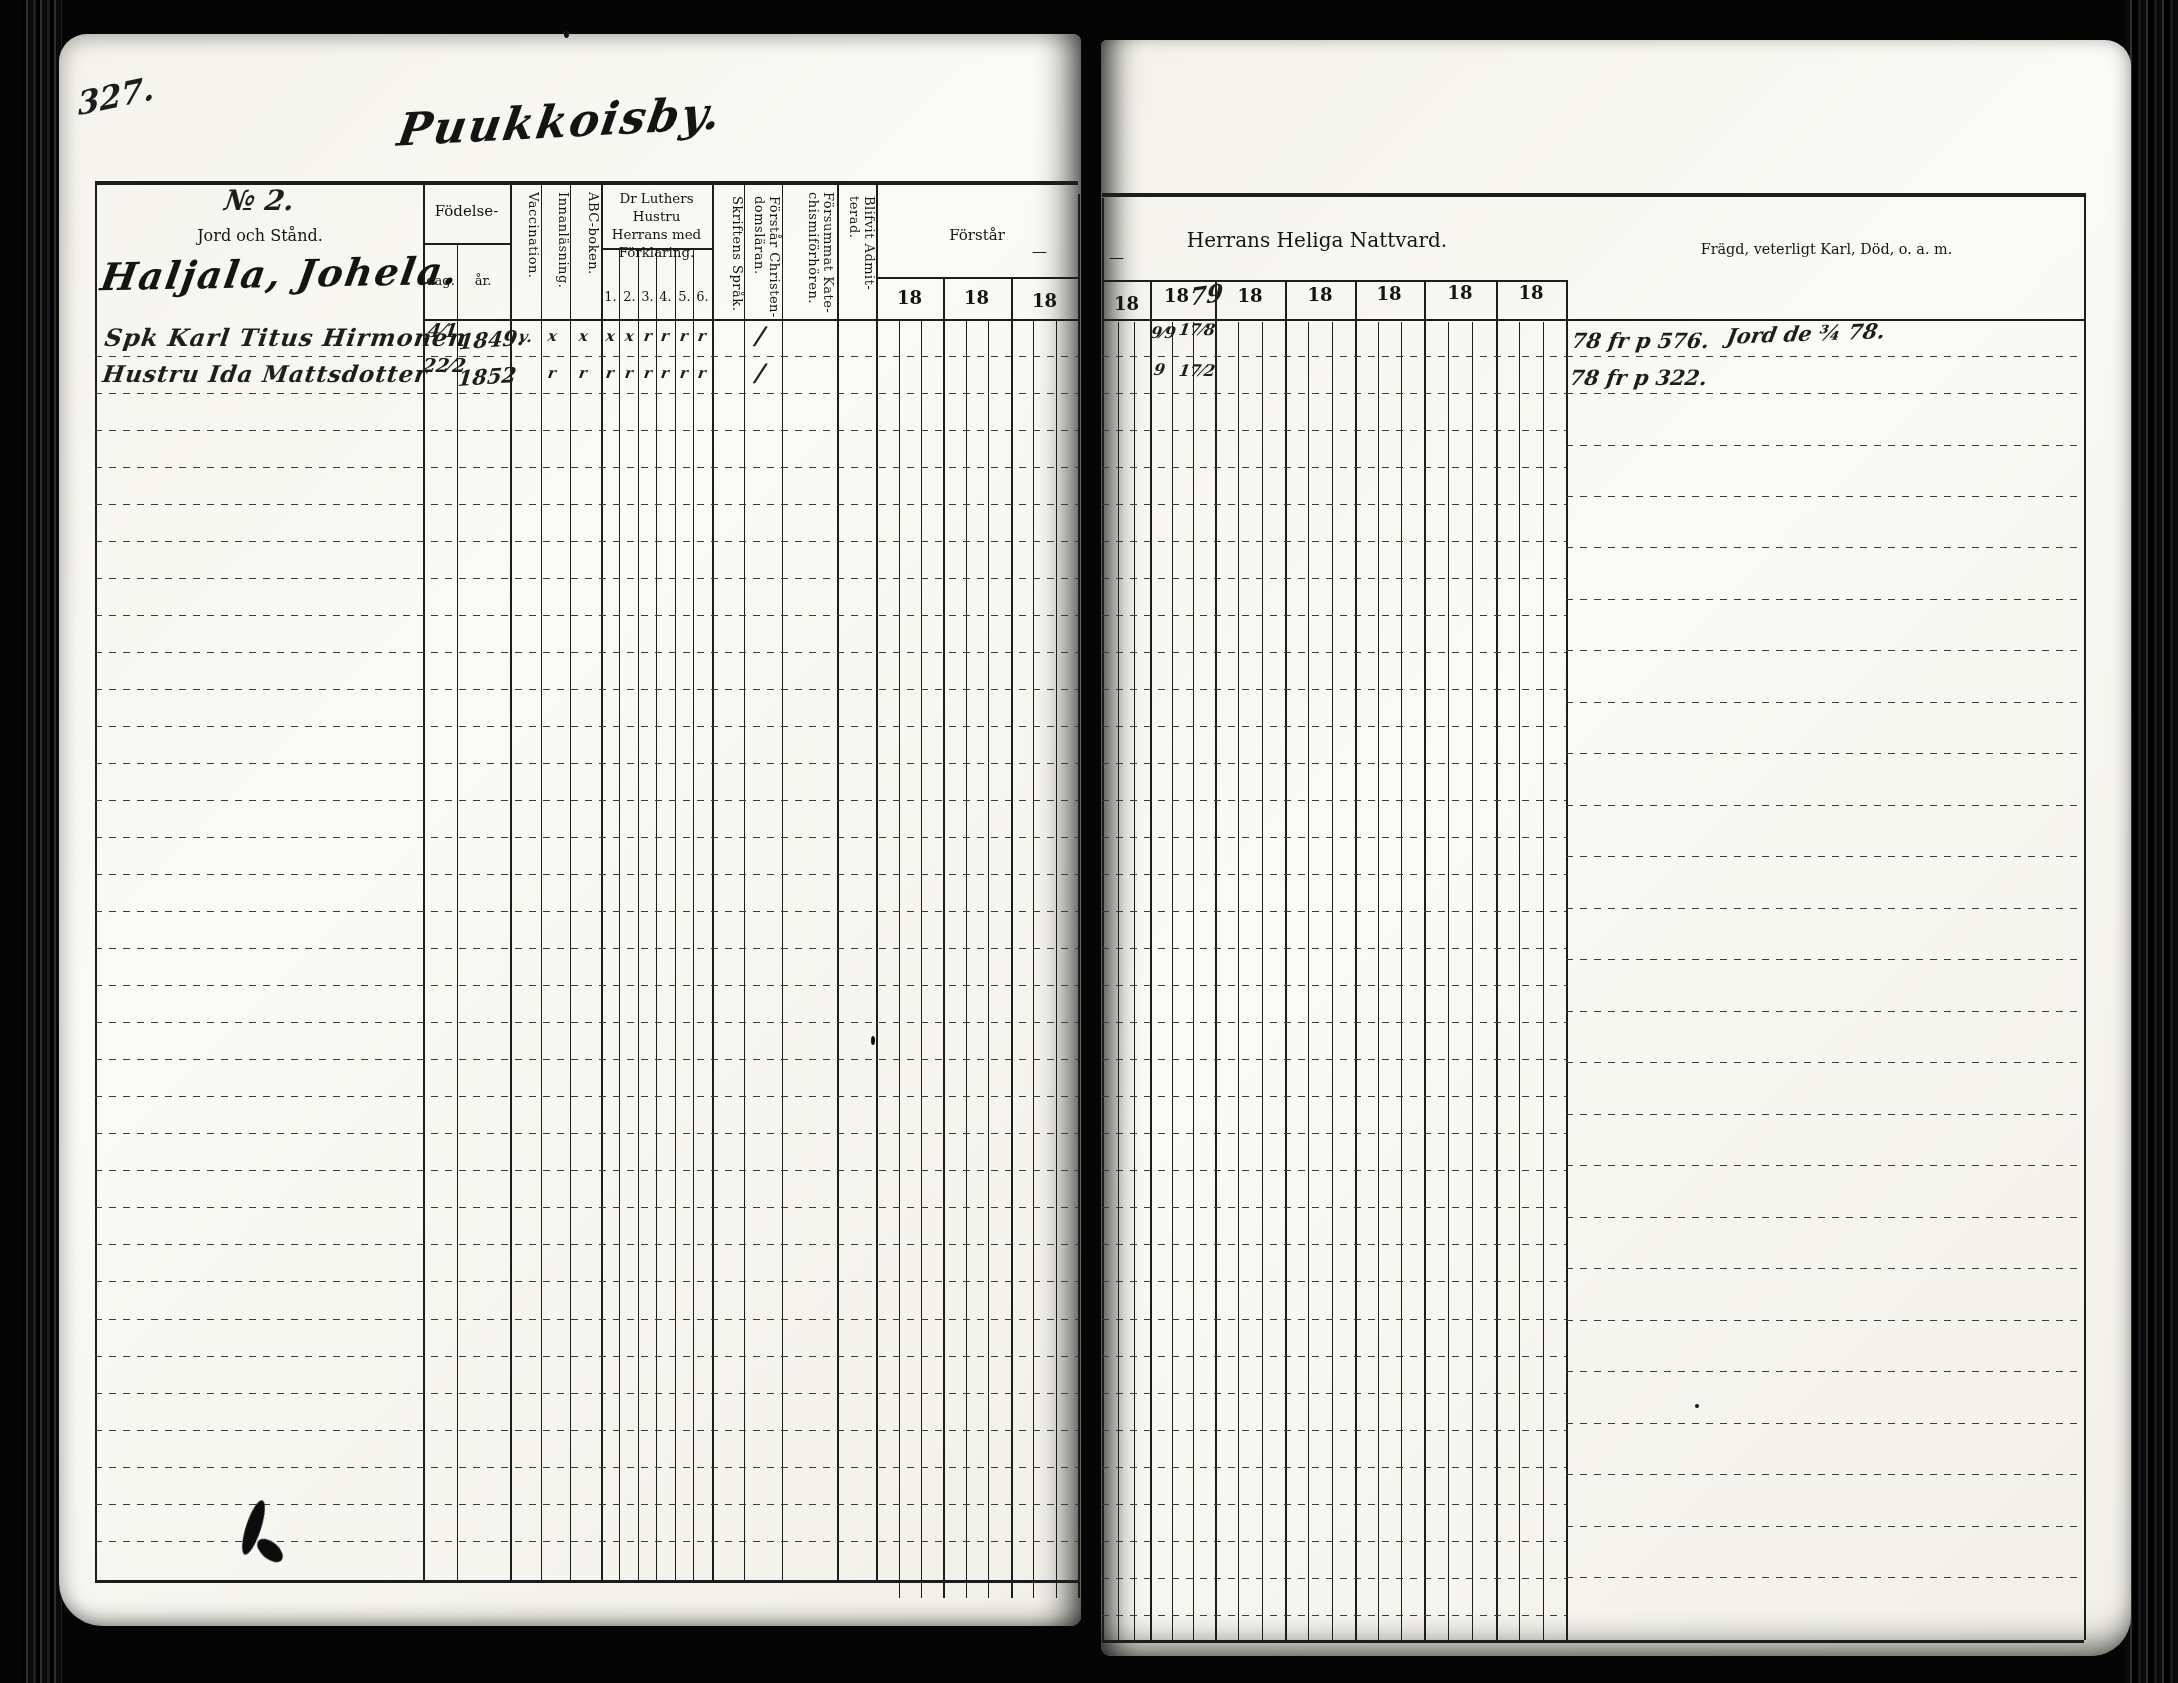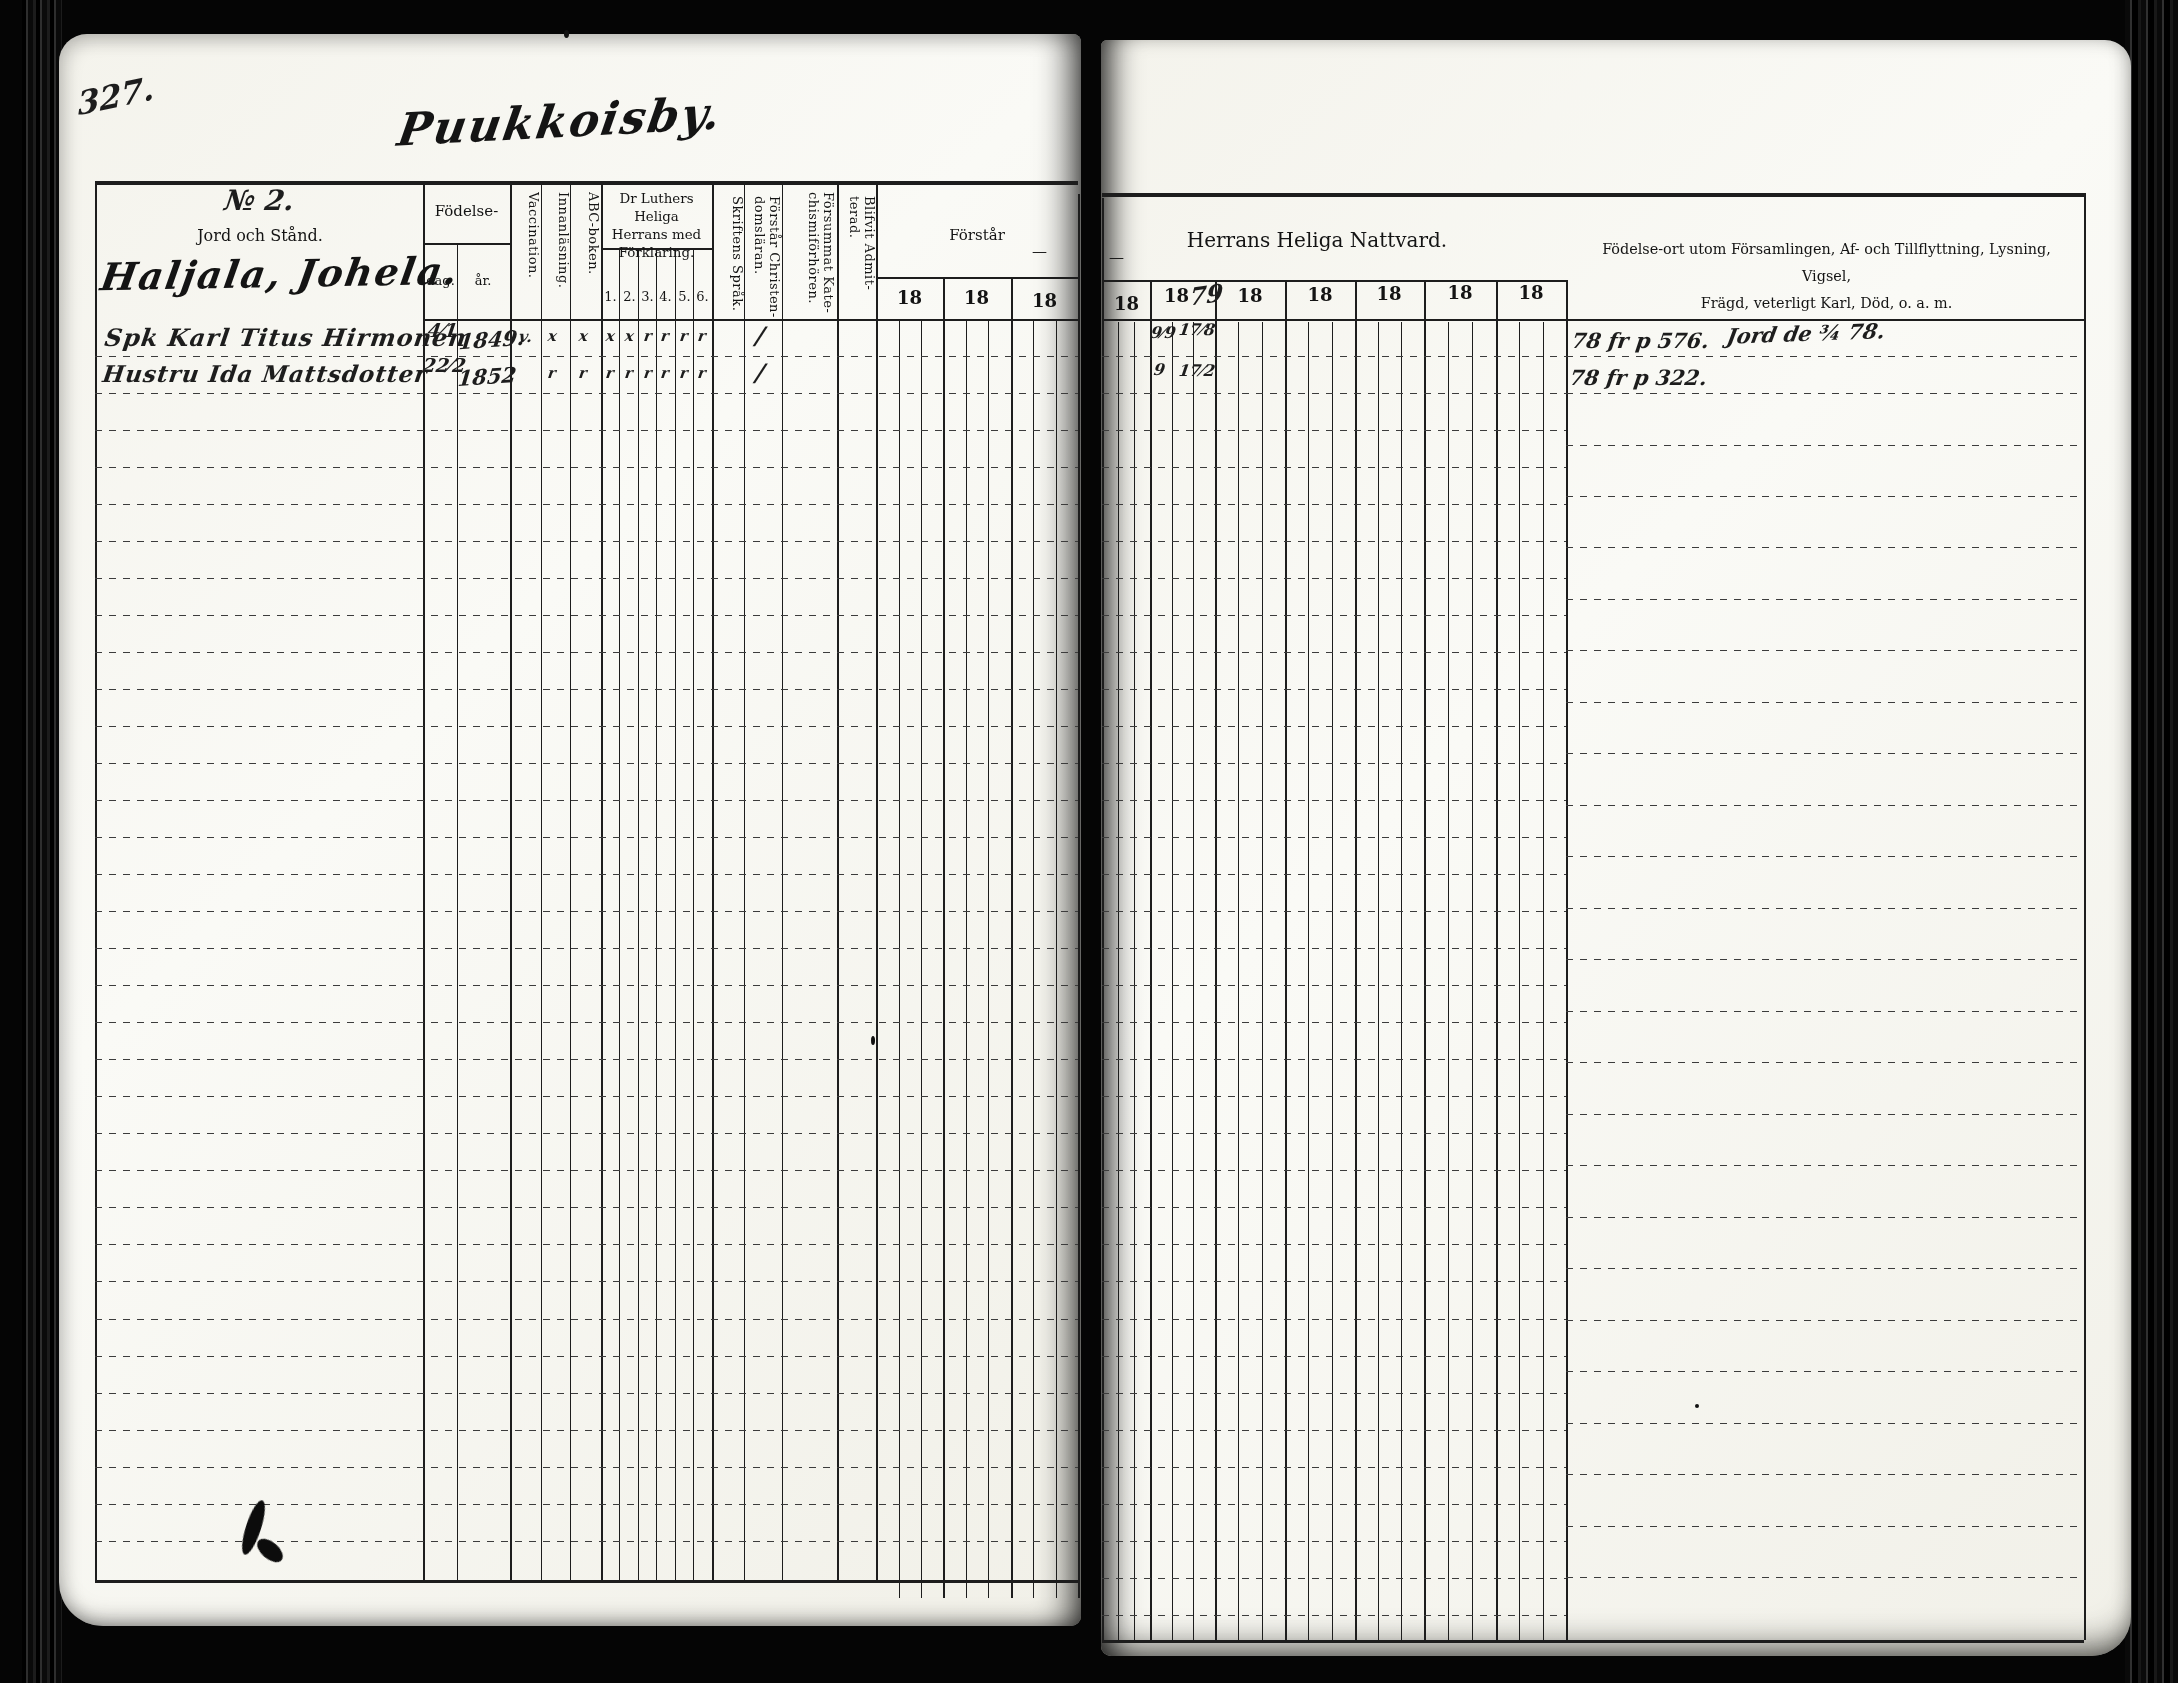--- a/index.html
+++ b/index.html
@@ -201,21 +201,21 @@
 
   <div class="t print ctr" style="left:423px;top:202px;width:87px;font-size:15px;">Födelse-</div>
   <div class="t print ctr" style="left:423px;top:273px;width:35px;font-size:13px;">dag.</div>
   <div class="t print ctr" style="left:457px;top:273px;width:52px;font-size:13px;">år.</div>
 
   <div class="t print vert" style="left:511px;top:192px;width:30px;height:144px;font-size:13px;">Vaccination.</div>
   <div class="t print vert" style="left:542px;top:192px;width:29px;height:149px;font-size:13px;">Innanläsning.</div>
   <div class="t print vert" style="left:571px;top:192px;width:30px;height:144px;font-size:13px;">ABC-boken.</div>
 
   <div class="t print ctr" style="left:601px;top:190px;width:111px;font-size:13.4px;line-height:18px;white-space:normal;">
-    <div>Dr Luthers Heliga</div>
+    <div>Dr Luthers Hustru</div>
     <div>Herrans med</div>
     <div>Förklaring.</div>
   </div>
   <div class="t print ctr" style="left:601px;top:289px;width:19px;font-size:13px;">1.</div>
   <div class="t print ctr" style="left:620px;top:289px;width:19px;font-size:13px;">2.</div>
   <div class="t print ctr" style="left:638px;top:289px;width:19px;font-size:13px;">3.</div>
   <div class="t print ctr" style="left:656px;top:289px;width:19px;font-size:13px;">4.</div>
   <div class="t print ctr" style="left:675px;top:289px;width:19px;font-size:13px;">5.</div>
   <div class="t print ctr" style="left:693px;top:289px;width:19px;font-size:13px;">6.</div>
 
@@ -245,21 +245,20 @@
   <div class="t print ctr" style="left:1102px;top:293px;width:49px;font-size:18px;font-weight:700;">18</div>
   <div class="t print" style="left:1164px;top:285px;font-size:18px;font-weight:700;">18</div>
   <div class="t script" style="left:1190px;top:280px;font-size:24px;transform:rotate(-8deg) skewX(-12deg);">79</div>
   <div class="t print ctr" style="left:1215px;top:285px;width:70px;font-size:18px;font-weight:700;">18</div>
   <div class="t print ctr" style="left:1285px;top:284px;width:70px;font-size:18px;font-weight:700;">18</div>
   <div class="t print ctr" style="left:1355px;top:283px;width:68px;font-size:18px;font-weight:700;">18</div>
   <div class="t print ctr" style="left:1424px;top:282px;width:72px;font-size:18px;font-weight:700;">18</div>
   <div class="t print ctr" style="left:1496px;top:282px;width:70px;font-size:18px;font-weight:700;">18</div>
 
   <div class="t print ctr" style="left:1576px;top:236px;width:501px;font-size:14.4px;line-height:27px;white-space:normal;">
-    <div>Födelse-ort utom Församlingen, Af- och Tillflyttning, Lysning, Vigsel,</div>
     <div>Frägd, veterligt Karl, Död, o. a. m.</div>
   </div>
 
   <div class="t big-script" style="left:101px;top:251px;font-size:38px;transform:rotate(-1deg) skewX(-10deg);letter-spacing:2px;">Haljala, Johela.</div>
 
   <div class="t script" style="left:105px;top:323px;font-size:24px;letter-spacing:1px;">Spk Karl Titus Hirmonen</div>
   <div class="t script" style="left:428px;top:319px;font-size:19px;">4⁄1</div>
   <div class="t script" style="left:459px;top:327px;font-size:21px;transform:rotate(-4deg) skewX(-10deg);">1849.</div>
   <div class="t script" style="left:519px;top:327px;font-size:16px;">v.</div>
   <div class="t script" style="left:548px;top:327px;font-size:15px;">x</div>

